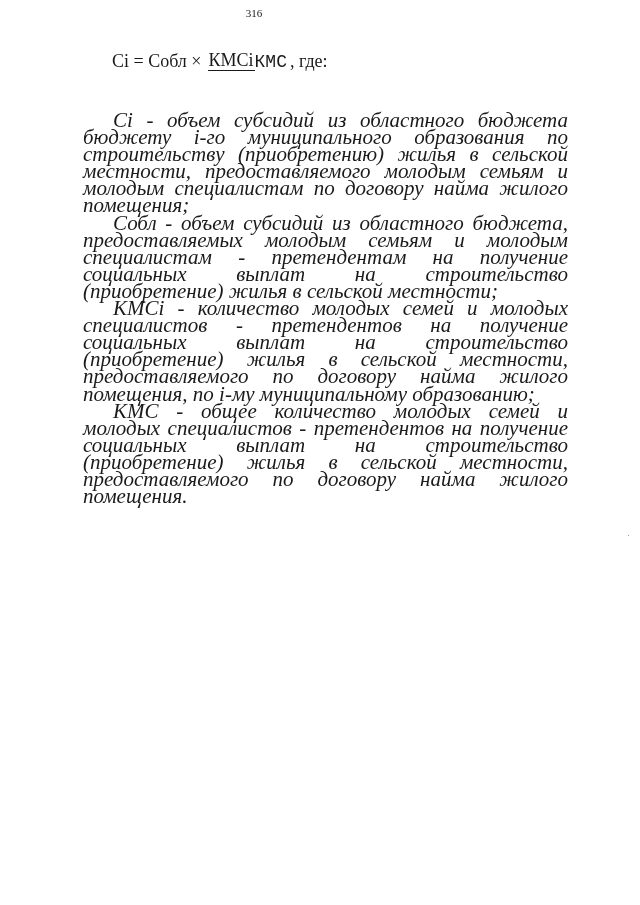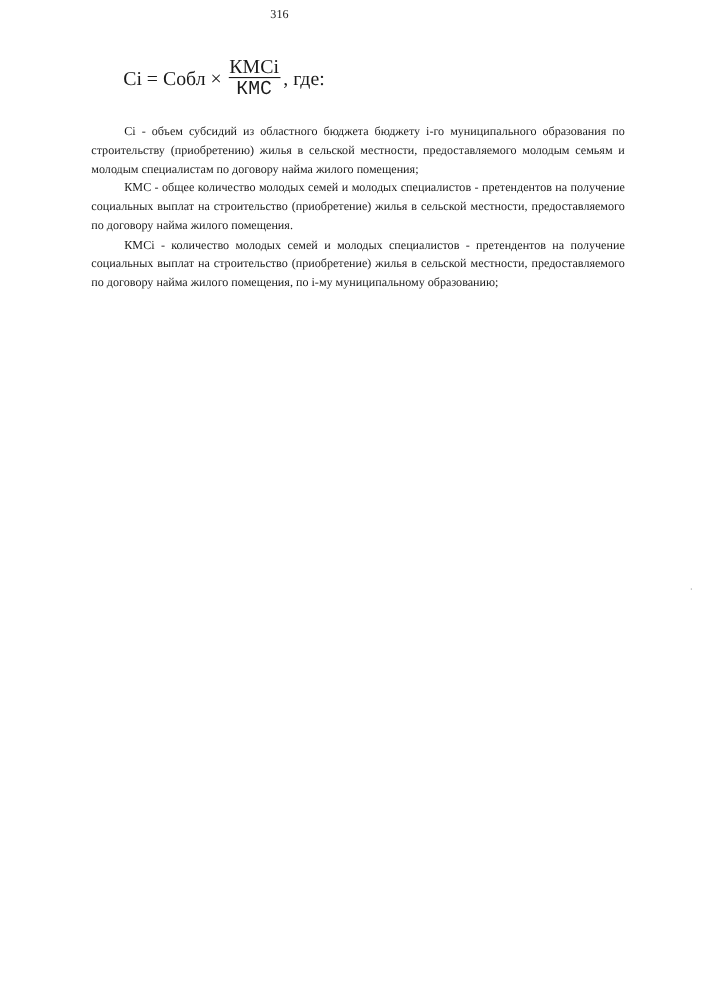--- a/index.html
+++ b/index.html
@@ -1,42 +1,43 @@
 <!DOCTYPE html>
 <html><head>
 <meta charset="utf-8">
 <style>
   html, body { margin: 0; padding: 0; background: #ffffff; }
   body { width: 640px; height: 905px; position: relative; overflow: hidden;
          font-family: "Liberation Serif", "DejaVu Serif", serif; color: #1a1a1a; }
   .page-number { position: absolute; top: 7px; left: 0; width: 508px; text-align: center;
                  font-size: 11px; }
   .formula { position: absolute; top: 52px; left: 112px; font-size: 18px; display: flex; align-items: center; }
-  .formula .frac { display: inline-flex; flex-direction: column; align-items: center; margin: 0 3px 0 6px; }
+  .formula .frac { display: inline-flex; align-items: center; margin: 0 3px 0 6px; }
   .formula .num { border-bottom: 1px solid #1a1a1a; padding: 0 1px 1px 1px; line-height: 17px; }
   .formula .den { padding-top: 2px; line-height: 17px; font-family: Liberation Mono, monospace; }
   .formula .lhs, .formula .tail { line-height: 17px; }
-  .body-text { position: absolute; top: 112px; left: 83px; width: 485px; font-size: 11px;
-               line-height: 17.1px; }
+  .body-text { position: absolute; top: 112px; left: 83px; width: 485px; font-size: 21px;
+               line-height: 17.1px; font-style: italic; }
   .body-text p { margin: 0; text-align: justify; text-indent: 30px; }
   .speck { position: absolute; left: 628px; top: 535px; width: 1px; height: 1px; background: #999; }
 </style>
 </head>
 <body>
 
 <div class="page-number">316</div>
 
 <div class="formula">
   <span class="lhs">Ci = Собл ×</span>
   <span class="frac">
     <span class="num">КМСi</span>
     <span class="den">КМС</span>
   </span>
   <span class="tail">, где:</span>
 </div>
 
 <div class="body-text">
   <p>Ci - объем субсидий из областного бюджета бюджету i-го муниципального образования по строительству (приобретению) жилья в сельской местности, предоставляемого молодым семьям и молодым специалистам по договору найма жилого помещения;</p>
+  <p>Собл - объем субсидий из областного бюджета, предоставляемых молодым семьям и молодым специалистам - претендентам на получение социальных выплат на строительство (приобретение) жилья в сельской местности;</p>
+  <p>КМСi - количество молодых семей и молодых специалистов - претендентов на получение социальных выплат на строительство (приобретение) жилья в сельской местности, предоставляемого по договору найма жилого помещения, по i-му муниципальному образованию;</p>
   <p>КМС - общее количество молодых семей и молодых специалистов - претендентов на получение социальных выплат на строительство (приобретение) жилья в сельской местности, предоставляемого по договору найма жилого помещения.</p>
-  <p>КМСi - количество молодых семей и молодых специалистов - претендентов на получение социальных выплат на строительство (приобретение) жилья в сельской местности, предоставляемого по договору найма жилого помещения, по i-му муниципальному образованию;</p>
 </div>
 
 <div class="speck"></div>
 
 </body></html>

